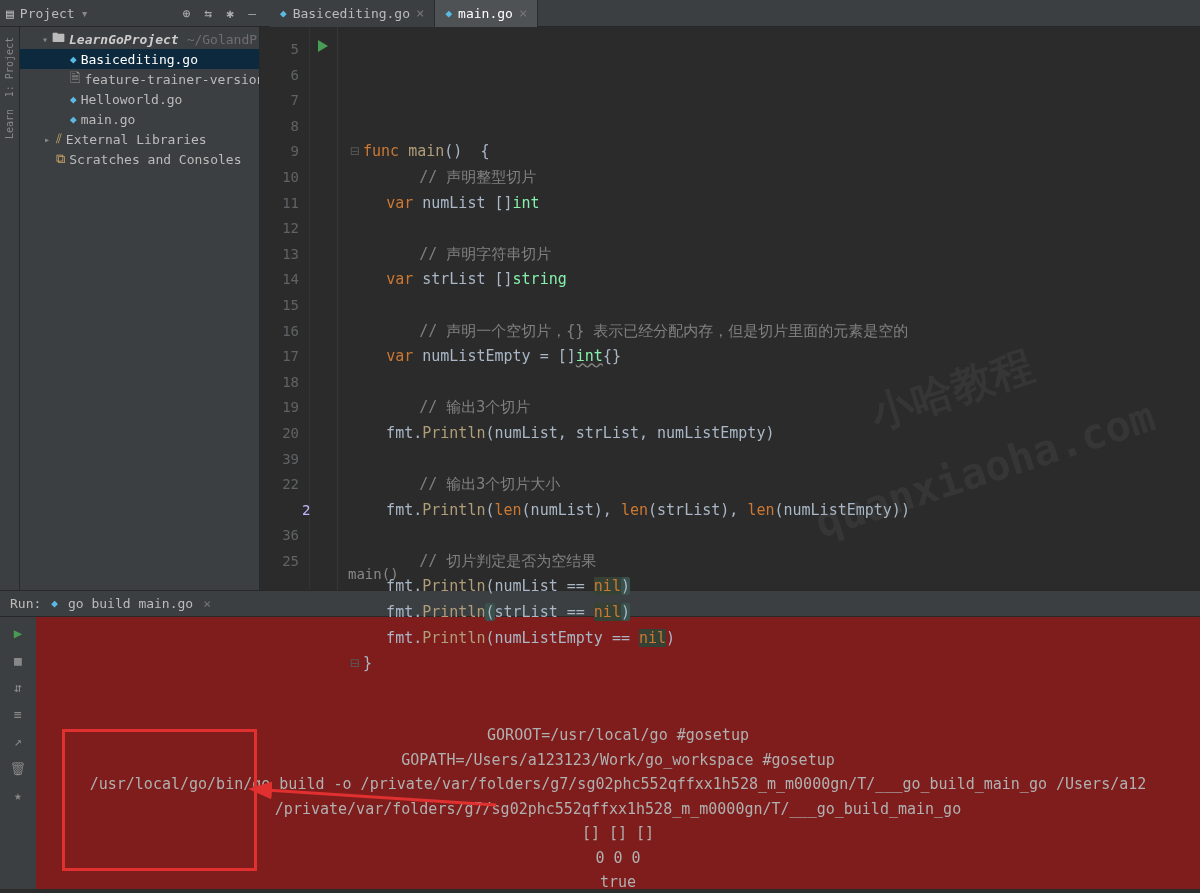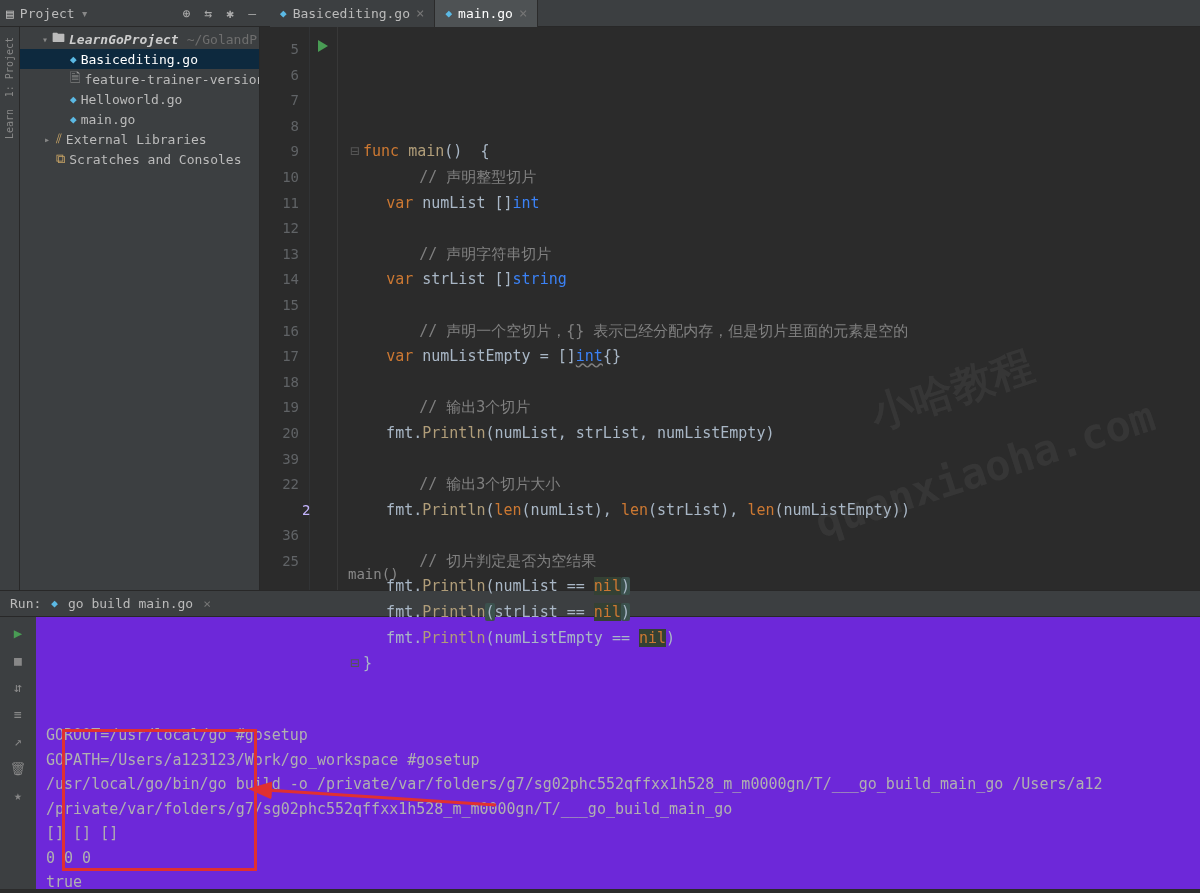--- a/index.html
+++ b/index.html
@@ -75,35 +75,36 @@
     border-bottom:6px solid transparent; border-left:10px solid #499c54;
   }
   .code-area {
     flex:1; padding:10px 0 0 12px; font-size:15px;
     font-family:'Menlo','Consolas',monospace; line-height:25.6px;
     white-space:pre; color:#a9b7c6;
     position:relative;
   }
   .code-line { height:25.6px;}
   .kw { color:#cc7832;}
-  .typ { color:#3b82f6;}
+  .typ { color:#86efac;}
   .com { color:#808080;margin-left:33px;}
   .fn { color:#b09d79;}
   .nil { color:#cc7832;}
   .hl-paren { background:#3b514d; border-radius:2px;}
   .hl-nil { background:#344134;}
   .underline-wavy { text-decoration: underline wavy #808080;}
   .collapse-marker { color:#555; margin-right:4px;}
   .breadcrumb {
     position:absolute; bottom:0; left:0;
     font-size:14px; color:#888; padding:2px 10px;
   }
   .run-panel {
     border-top:1px solid #282828;
-    background:#6d28d9;
+    background:#7f1d1d;
+    text-align:center;
   }
   .run-header {
     height:26px; background:#3c3f41; display:flex; align-items:center;
     padding:0 10px; gap:10px; font-size:13px; color:#bbb;
     border-bottom:1px solid #282828;
   }
   .run-header .close { color:#777;}
   .run-body { display:flex; }
   .run-rail {
     width:36px; background:#3c3f41; display:flex; flex-direction:column;

